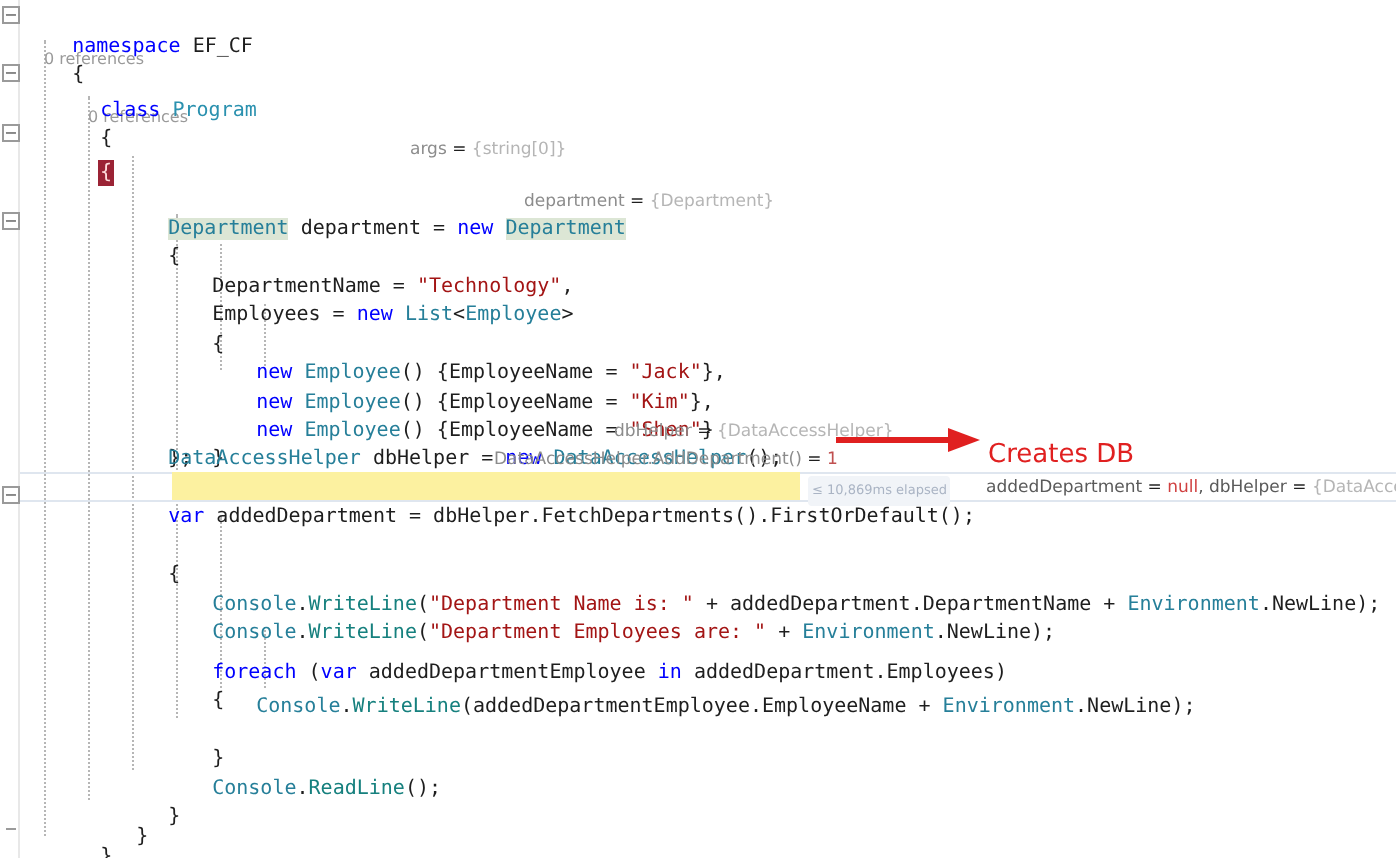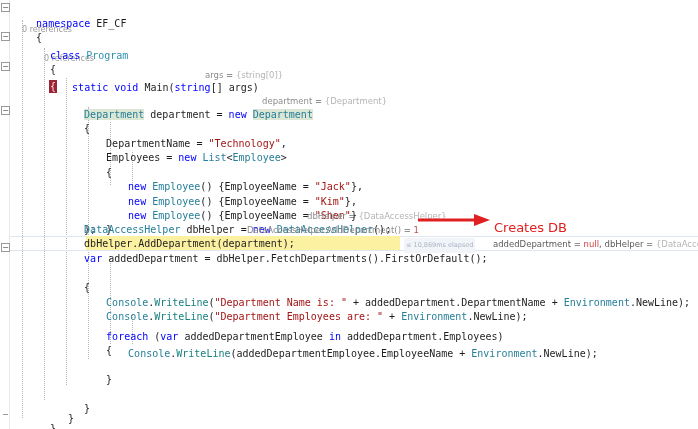--- a/index.html
+++ b/index.html
@@ -184,23 +184,20 @@
   </div>
 
   <div class="line" style="left:26px; top:34px;">
     <span class="code"><span class="kw">class</span> <span class="typ">Program</span></span>
   </div>
 
   <div class="line" style="left:26px; top:48px;">
     <span class="code pln">{</span>
   </div>
 
-  <div class="line" style="left:48px; top:66px;">
-    <span class="code"><span class="kw">static</span> <span class="kw">void</span> <span class="pln">Main</span><span class="pln">(</span><span class="kw">string</span><span class="pln">[] args)</span></span>
-  </div>
 
   <div class="brace-marker" style="left:49px; top:80px;">{</div>
 
   <div class="line" style="left:60px; top:93px;">
     <span class="code"><span class="cls hl-ident">Department</span><span class="pln"> department = </span><span class="kw">new</span><span class="pln"> </span><span class="cls hl-ident">Department</span></span>
   </div>
 
   <div class="line" style="left:60px; top:107px;">
     <span class="code pln">{</span>
   </div>
@@ -241,23 +238,20 @@
     <span class="code pln">};</span>
   </div>
   <div class="line" style="left:60px; top:208px;">
     <span class="code pln"> </span>
   </div>
 
   <div class="line" style="left:60px; top:208px;">
     <span class="code"><span class="cls">DataAccessHelper</span><span class="pln"> dbHelper = </span><span class="kw">new</span><span class="pln"> </span><span class="cls">DataAccessHelper</span><span class="pln">();</span></span>
   </div>
 
-  <div class="line" style="left:60px; top:222px;">
-    <span class="code"><span class="pln">dbHelper.AddDepartment(department);</span></span>
-  </div>
 
   <div class="line" style="left:60px; top:237px;">
     <span class="code"><span class="kw">var</span><span class="pln"> addedDepartment = dbHelper.FetchDepartments().FirstOrDefault();</span></span>
   </div>
 
 
   <div class="line" style="left:60px; top:266px;">
     <span class="code pln">{</span>
   </div>
 
@@ -278,20 +272,23 @@
   </div>
 
   <div class="line" style="left:104px; top:332px;text-align:center;">
     <span class="code"><span class="cls">Console</span><span class="pln">.</span><span class="tealm">WriteLine</span><span class="pln">(addedDepartmentEmployee.EmployeeName + </span><span class="cls">Environment</span><span class="pln">.NewLine);</span></span>
   </div>
 
   <div class="line" style="left:82px; top:358px;">
     <span class="code pln">}</span>
   </div>
 
+  <div class="line" style="left:82px; top:373px;">
+    <span class="code"><span class="cls">Console</span><span class="pln">.</span><span class="tealm">ReadLine</span><span class="pln">();</span></span>
+  </div>
 
   <div class="line" style="left:60px; top:387px;">
     <span class="code pln">}</span>
   </div>
 
   <div class="line" style="left:44px; top:397px;">
     <span class="code pln">}</span>
   </div>
 
   <div class="line" style="left:26px; top:407px;">

